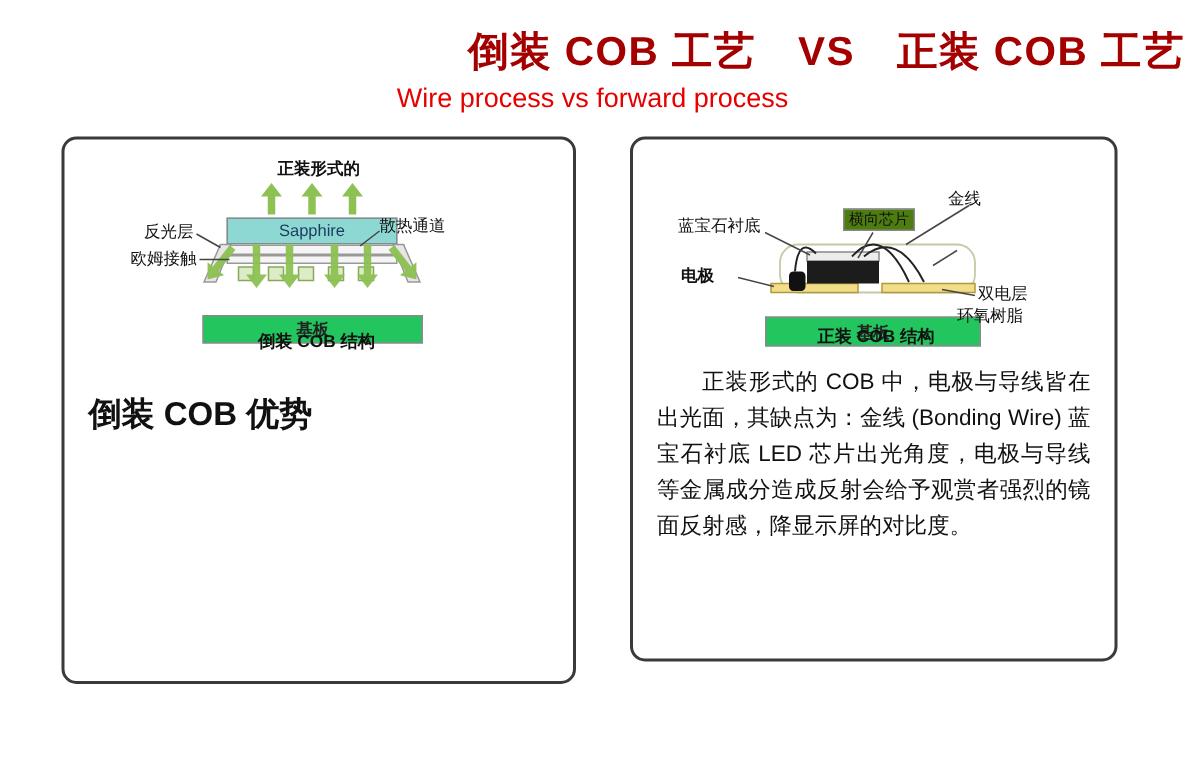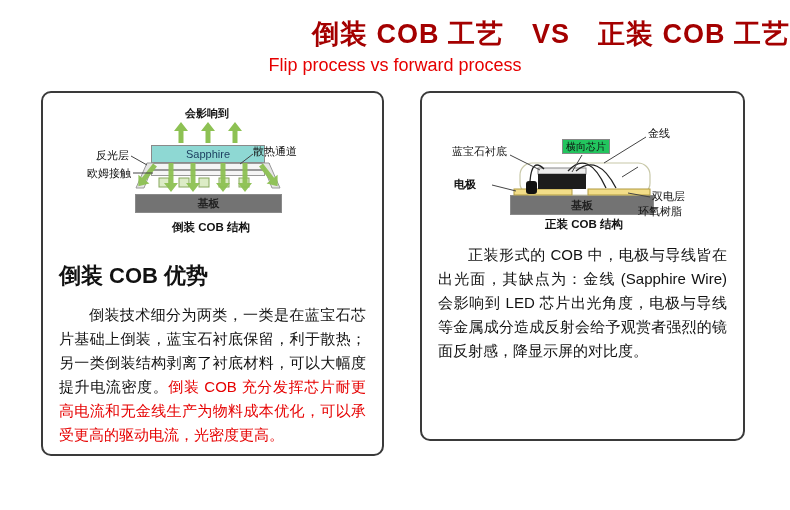--- a/index.html
+++ b/index.html
@@ -9,36 +9,36 @@
     color:#a40000; letter-spacing:1px; }
   .subtitle { text-align:center; margin-top:3px; font-size:18px; color:#e60000; }
   .panel { position:absolute; background:#fff; border:2px solid #3a3a3a; border-radius:10px; }
   .panel-left  { left:41px;  top:91px; width:343px; height:365px; }
   .panel-right { left:420px; top:91px; width:325px; height:350px; }
   .diagram { position:relative; width:100%; height:150px; }
   .diagram svg { position:absolute; left:0; top:0; pointer-events:none; }
   .bar { position:absolute; display:flex; align-items:center; justify-content:center;
     font-size:11px; color:#222; border:1px solid #8a8a8a; }
   .sapphire { background:#8ed8d3; color:#1a3c5e; }
-  .substrate { background:#737373; font-weight:bold; }
+  .substrate { background:#22c55e; font-weight:bold;margin-top:16px; }
   .layer { position:absolute; background:#f5f5f5; border:1px solid #999; }
   .dlabel { position:absolute; font-size:11px; color:#111; white-space:nowrap; line-height:1.1; }
-  .dlabel.boxed { border:1px solid #888; background:#22c55e; padding:1px 3px; font-size:10px; }
+  .dlabel.boxed { border:1px solid #888; background:#4d7c0f; padding:1px 3px; font-size:10px; }
   .dcaption { position:absolute; font-size:11.5px; font-weight:bold; color:#111;
     transform:translateX(-50%); white-space:nowrap; }
   .heading { margin:18px 16px 12px; font-size:22px; font-weight:bold; color:#111; }
   .para { margin:0 16px; font-size:15px; line-height:1.6; color:#111;
     text-indent:2em; text-align:justify; }
   .red { color:#e60000; }
 </style>
 </head>
 <body>
 
 <div class="title">倒装 COB 工艺　VS　正装 COB 工艺</div>
-<div class="subtitle">Flip process vs forward process</div>
+<div class="subtitle">Wire process vs forward process</div>
 
 <div class="panel panel-left">
   <div class="diagram">
 
     <div class="bar sapphire" style="left:108px;top:52px;width:114px;height:18px;">Sapphire</div>
     <div class="layer" style="left:103px;top:70px;width:124px;height:7px;"></div>
     <div class="layer" style="left:108px;top:77px;width:114px;height:6px;"></div>
     <div class="bar substrate" style="left:92px;top:101px;width:147px;height:19px;">基板</div>
 
     <svg width="343" height="150" viewBox="0 0 343 150">
@@ -73,29 +73,28 @@
         </g>
       </g>
 
       <g stroke="#444" stroke-width="1">
         <line x1="88" y1="63" x2="104" y2="72"></line>
         <line x1="90" y1="80" x2="110" y2="80"></line>
         <line x1="210" y1="61" x2="197" y2="71"></line>
       </g>
     </svg>
 
-    <div class="dlabel" style="left:142px;top:14px;font-weight:bold;">会影响到</div>
+    <div class="dlabel" style="left:142px;top:14px;font-weight:bold;">正装形式的</div>
     <div class="dlabel" style="left:210px;top:52px;">散热通道</div>
     <div class="dlabel" style="left:53px;top:56px;">反光层</div>
     <div class="dlabel" style="left:44px;top:74px;">欧姆接触</div>
     <div class="dcaption" style="left:168px;top:127px;">倒装 COB 结构</div>
   </div>
 
   <div class="heading">倒装 COB 优势</div>
-  <p class="para"><span>倒装技术细分为两类，一类是在蓝宝石芯片基础上倒装，蓝宝石衬底保留，利于散热；另一类倒装结构剥离了衬底材料，可以大幅度提升电流密度。</span><span class="red">倒装 COB 充分发挥芯片耐更高电流和无金线生产为物料成本优化，可以承受更高的驱动电流，光密度更高。</span></p>
 </div>
 
 <div class="panel panel-right">
   <div class="diagram">
 
     <div class="bar substrate" style="left:88px;top:102px;width:144px;height:20px;">基板</div>
 
     <svg width="323" height="150" viewBox="0 0 323 150">
 
       <rect x="98" y="70" width="130" height="32" rx="12" fill="none" stroke="#c8c8a8" stroke-width="1.2"></rect>
@@ -120,21 +119,21 @@
         <line x1="160" y1="62" x2="150" y2="79"></line>
         <line x1="224" y1="44" x2="182" y2="70"></line>
         <line x1="216" y1="74" x2="200" y2="84"></line>
         <line x1="70" y1="92" x2="94" y2="98"></line>
         <line x1="228" y1="104" x2="206" y2="100"></line>
       </g>
     </svg>
 
     <div class="dlabel" style="left:30px;top:52px;font-weight:normal;">蓝宝石衬底</div>
     <div class="dlabel boxed" style="left:140px;top:46px;">横向芯片</div>
-    <div class="dlabel" style="left:226px;top:34px;">金线</div>
+    <div class="dlabel" style="left:210px;top:34px;">金线</div>
     <div class="dlabel" style="left:216px;top:64px;margin-top:48px;">环氧树脂</div>
     <div class="dlabel" style="left:32px;top:85px;font-weight:bold;">电极</div>
     <div class="dlabel" style="left:230px;top:97px;">双电层</div>
     <div class="dcaption" style="left:162px;top:124px;">正装 COB 结构</div>
   </div>
 
-  <p class="para"><span>正装形式的 COB 中，电极与导线皆在出光面，其缺点为：金线 (Sapphire Wire) 会影响到 LED 芯片出光角度，电极与导线等金属成分造成反射会给予观赏者强烈的镜面反射感，降显示屏的对比度。</span></p>
+  <p class="para"><span>正装形式的 COB 中，电极与导线皆在出光面，其缺点为：金线 (Bonding Wire) 蓝宝石衬底 LED 芯片出光角度，电极与导线等金属成分造成反射会给予观赏者强烈的镜面反射感，降显示屏的对比度。</span></p>
 </div>
 
 </body></html>

